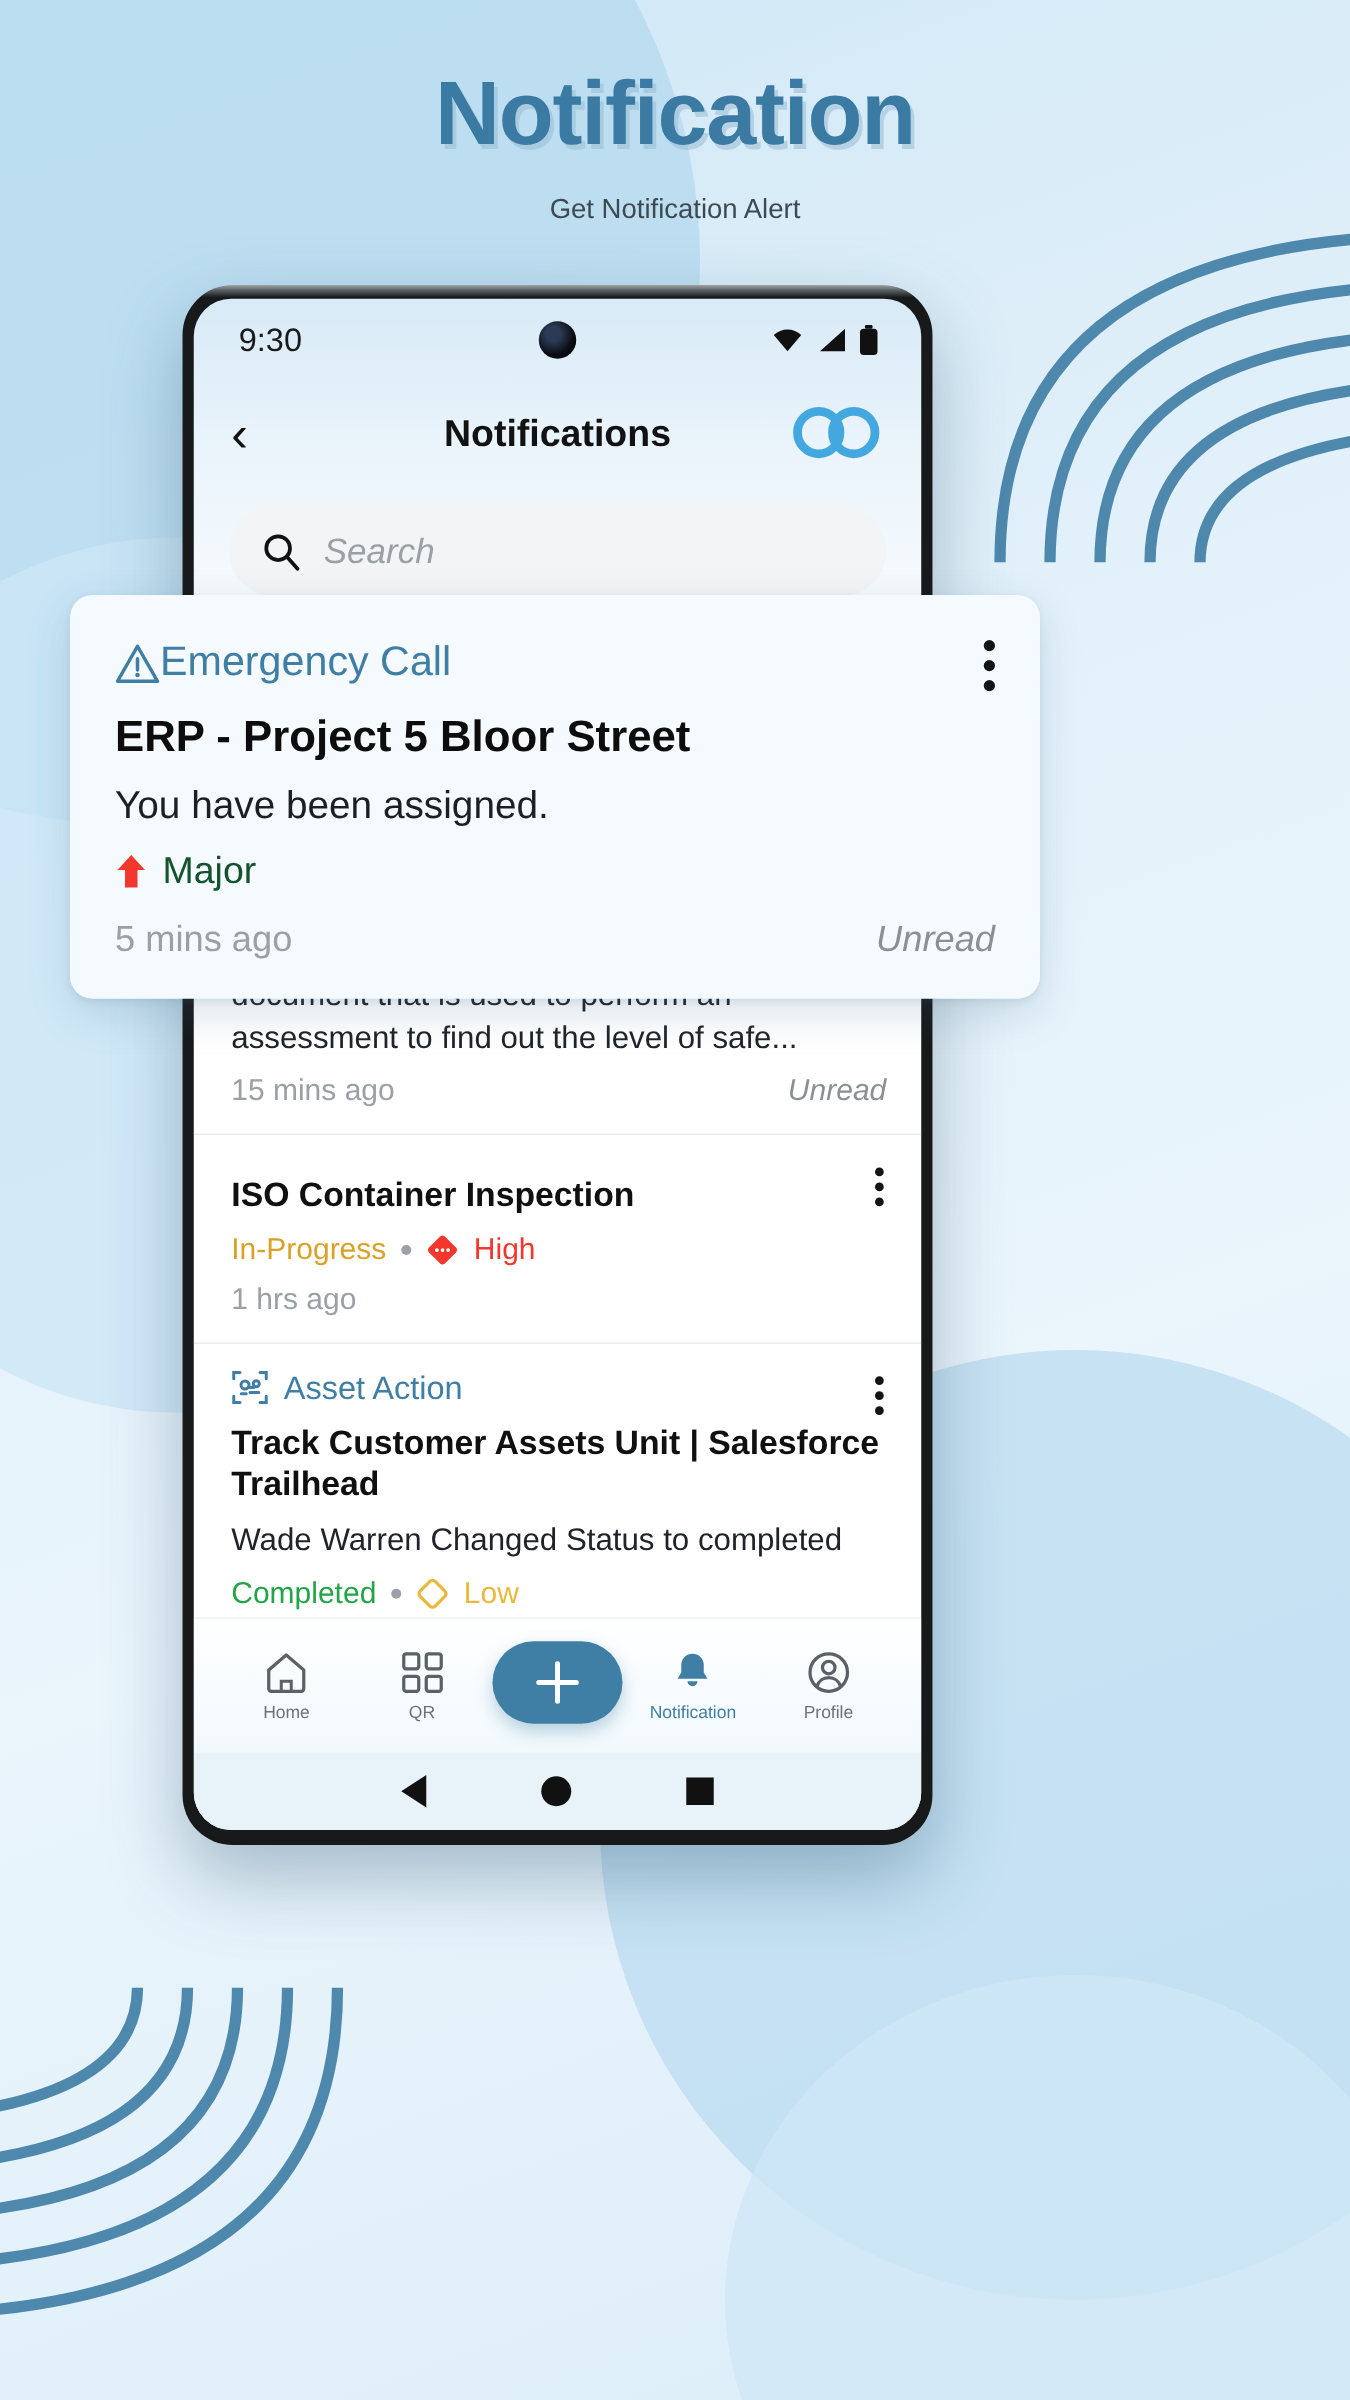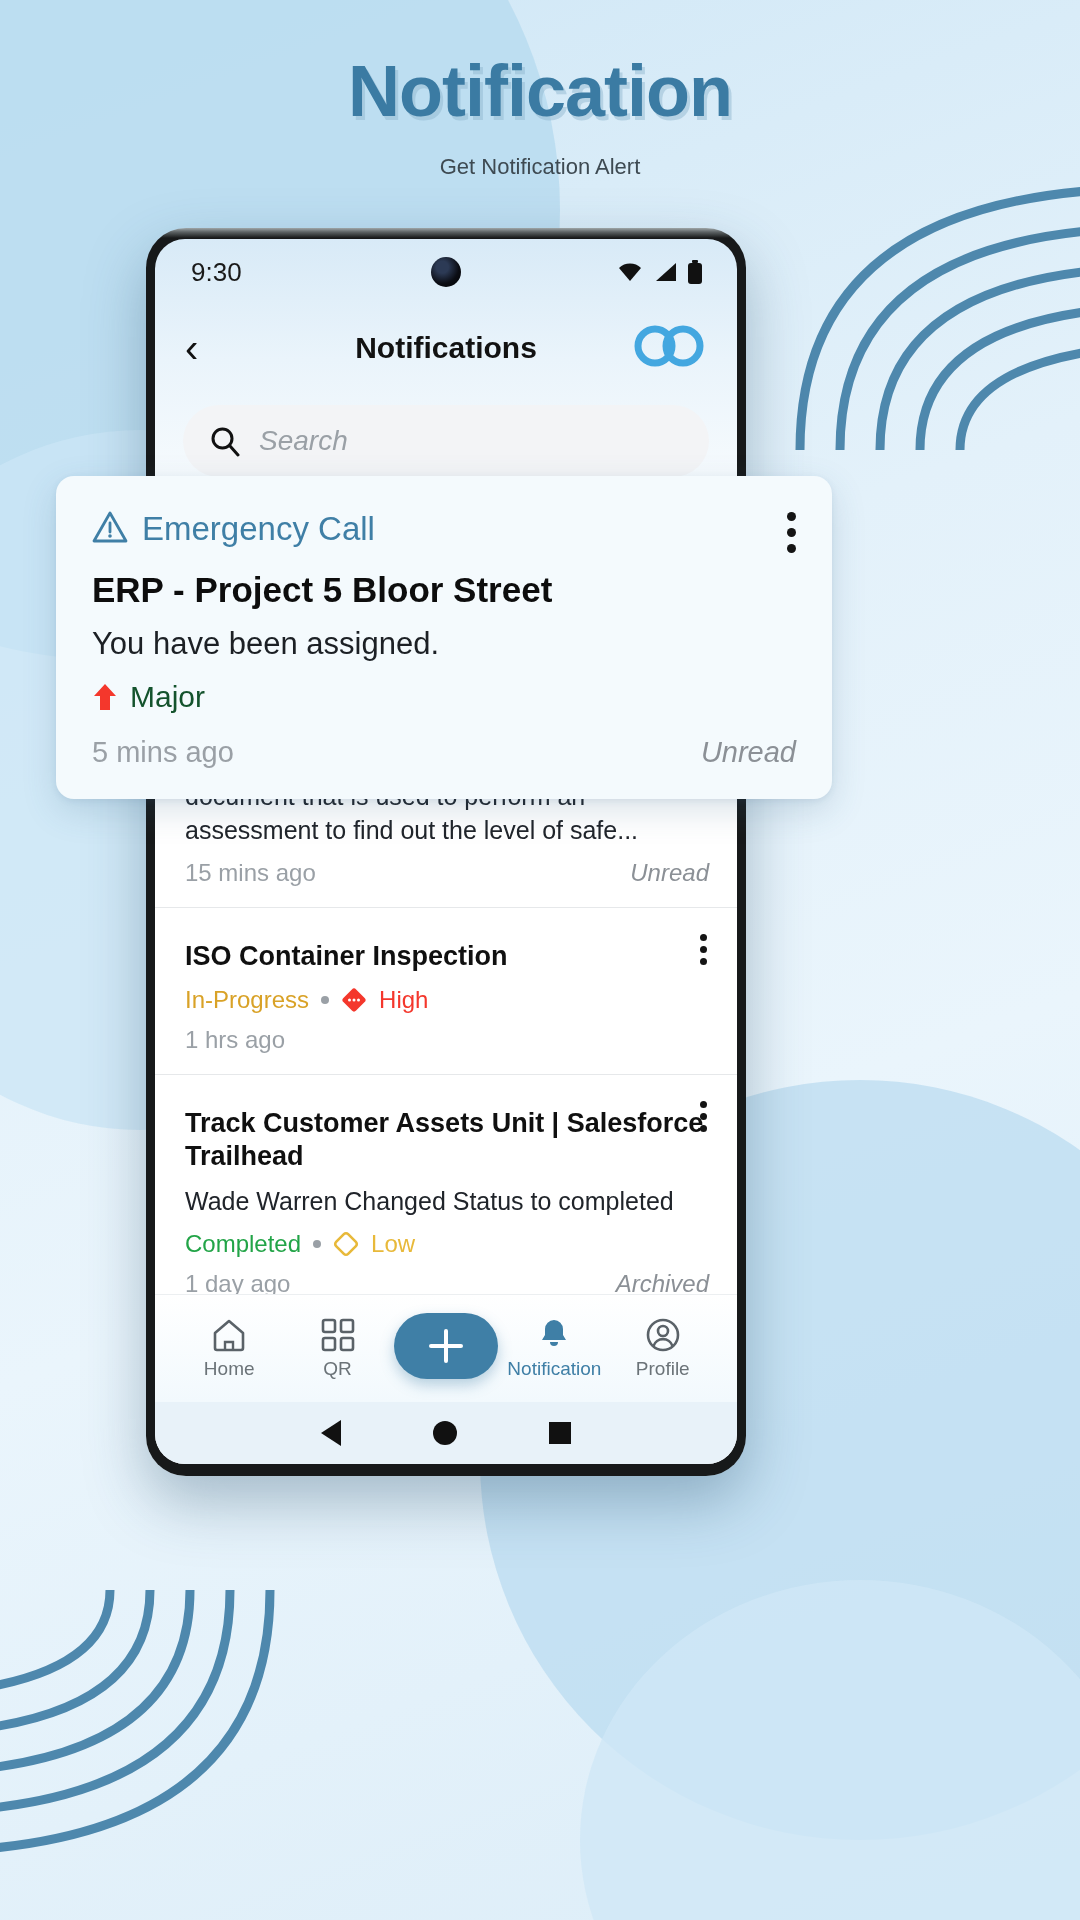--- a/index.html
+++ b/index.html
@@ -146,21 +146,21 @@
   .state{ font-size:24px; color:#8b9096; font-style:italic; }
 
   
   .float-card{
     position:absolute; left:56px; top:476px; width:776px;
     background:#f4fafd; border-radius:18px;
     box-shadow:0 12px 34px rgba(55,100,135,.18), 0 2px 6px rgba(55,100,135,.10);
     padding:34px 36px 30px 36px;
     z-index:20;
   }
-  .fc-head{ display:flex; align-items:flex-start; gap:14px; }
+  .fc-head{ display:flex; align-items:flex-end; }
   .fc-kind{ font-size:33px; color:#3f7fa6; font-weight:500; }
   .fc-kebab{ position:absolute; right:36px; top:36px;
     display:flex; flex-direction:column; gap:7px; align-items:center; }
   .fc-kebab i{ width:9px; height:9px; border-radius:50%; background:#141414; display:block; }
   .fc-title{ font-size:35px; font-weight:bold; color:#0d0d0d; margin-top:22px; }
   .fc-desc{ font-size:31px; color:#1c2025; margin-top:16px; }
   .fc-prio{ display:flex; align-items:center; gap:12px; margin-top:18px; }
   .fc-prio span{ font-size:30px; color:#14532d; }
   .fc-foot{ display:flex; justify-content:space-between; align-items:baseline; margin-top:22px; }
   .fc-time{ font-size:29px; color:#9aa0a6; }
@@ -168,21 +168,21 @@
 
   
   .bottomnav{
     position:absolute; left:0; right:0; bottom:62px; height:108px;
     background:linear-gradient(180deg,#ffffff 0%,#f2f9fd 100%);
     display:flex; align-items:center; justify-content:space-around;
     padding:0 20px;
     border-top:1px solid #eceff1;
   }
   .navitem{ display:flex; flex-direction:column; align-items:center; gap:6px; width:100px; }
-  .navlabel{ font-size:19px; color:#6b7378; }
+  .navlabel{ font-size:14px; color:#6b7378; }
   .navitem.active .navlabel{ color:#3f7fa6; }
   .fab{
     width:104px; height:66px; border-radius:33px;
     background:#3f7fa6; display:flex; align-items:center; justify-content:center;
     box-shadow:0 6px 14px rgba(63,127,166,.35);
     margin-top:-6px;
   }
   .fab::before{
     content:""; width:34px; height:4px; background:#fff; position:absolute; border-radius:2px;
   }
@@ -308,20 +308,36 @@
           </svg>
           <span style="color:#f4372c;">High</span>
         </div>
         <div class="item-foot">
           <span class="time">1 hrs ago</span>
           <span class="state"></span>
         </div>
       </div>
 
       <div class="item">
+        <div class="item-head">
+          <svg width="30" height="30" viewBox="0 0 30 30">
+            <g fill="none" stroke="#3f7fa6" stroke-width="2.4" stroke-linecap="round">
+              <path d="M2 8 V3 H7"></path>
+                <path d="M23 3 H28 V8"></path>
+              <path d="M28 22 V27 H23"></path>
+                <path d="M7 27 H2 V22"></path>
+              <circle cx="11" cy="13" r="3.2"></circle>
+              <path d="M15 19 h7"></path>
+                <path d="M15 15 h3"></path>
+              <circle cx="20" cy="12" r="2.4"></circle>
+              <path d="M8 20 h4"></path>
+            </g>
+          </svg>
+          <span class="item-kind">Asset Action</span>
+        </div>
         <div class="kebab">
             <i></i>
             <i></i>
             <i></i>
           </div>
         <div class="item-title">Track Customer Assets Unit | Salesforce Trailhead</div>
         <div class="item-desc">Wade Warren Changed Status to completed</div>
         <div class="item-meta">
           <span style="color:#22a447;">Completed</span>
           <span class="dot-sep"></span>

